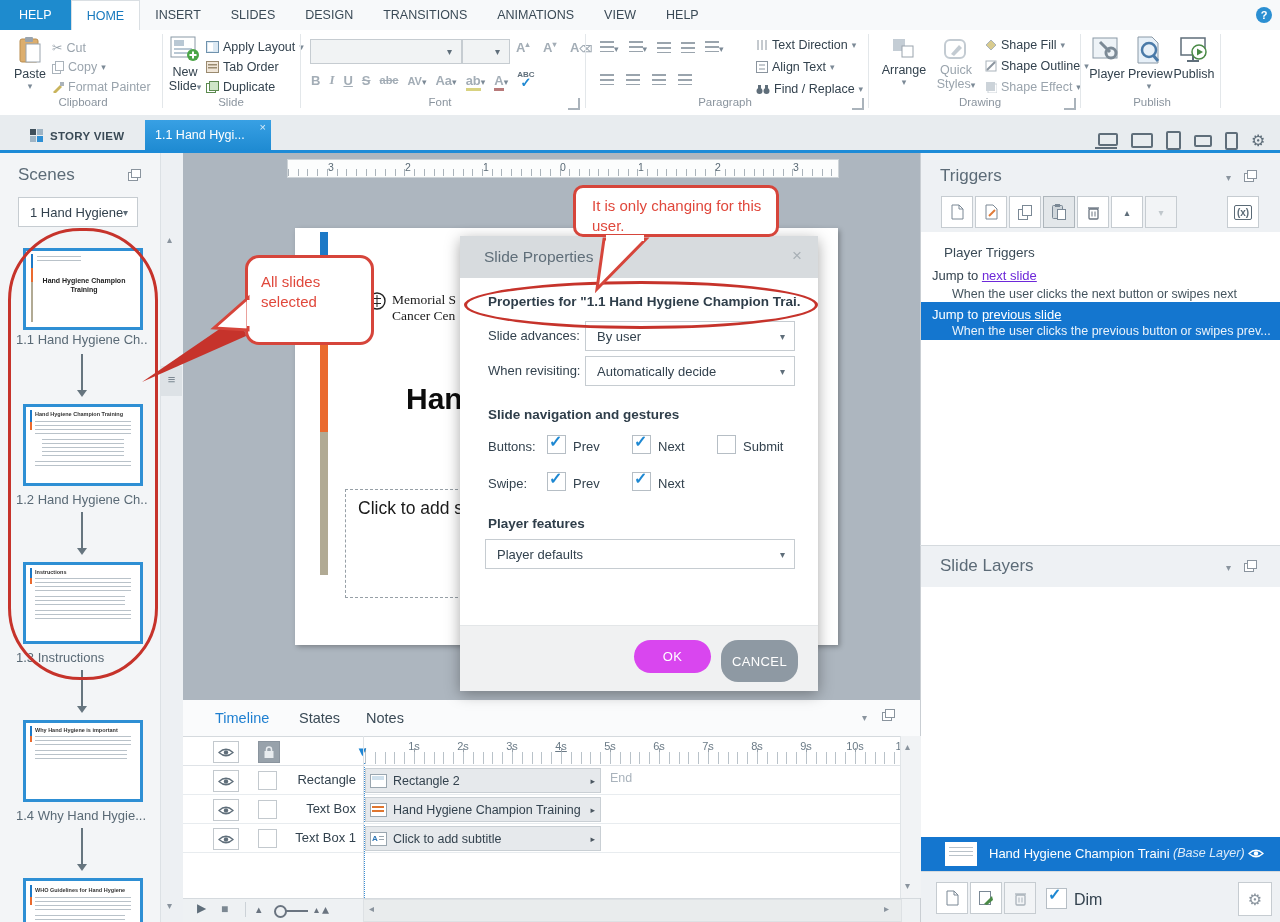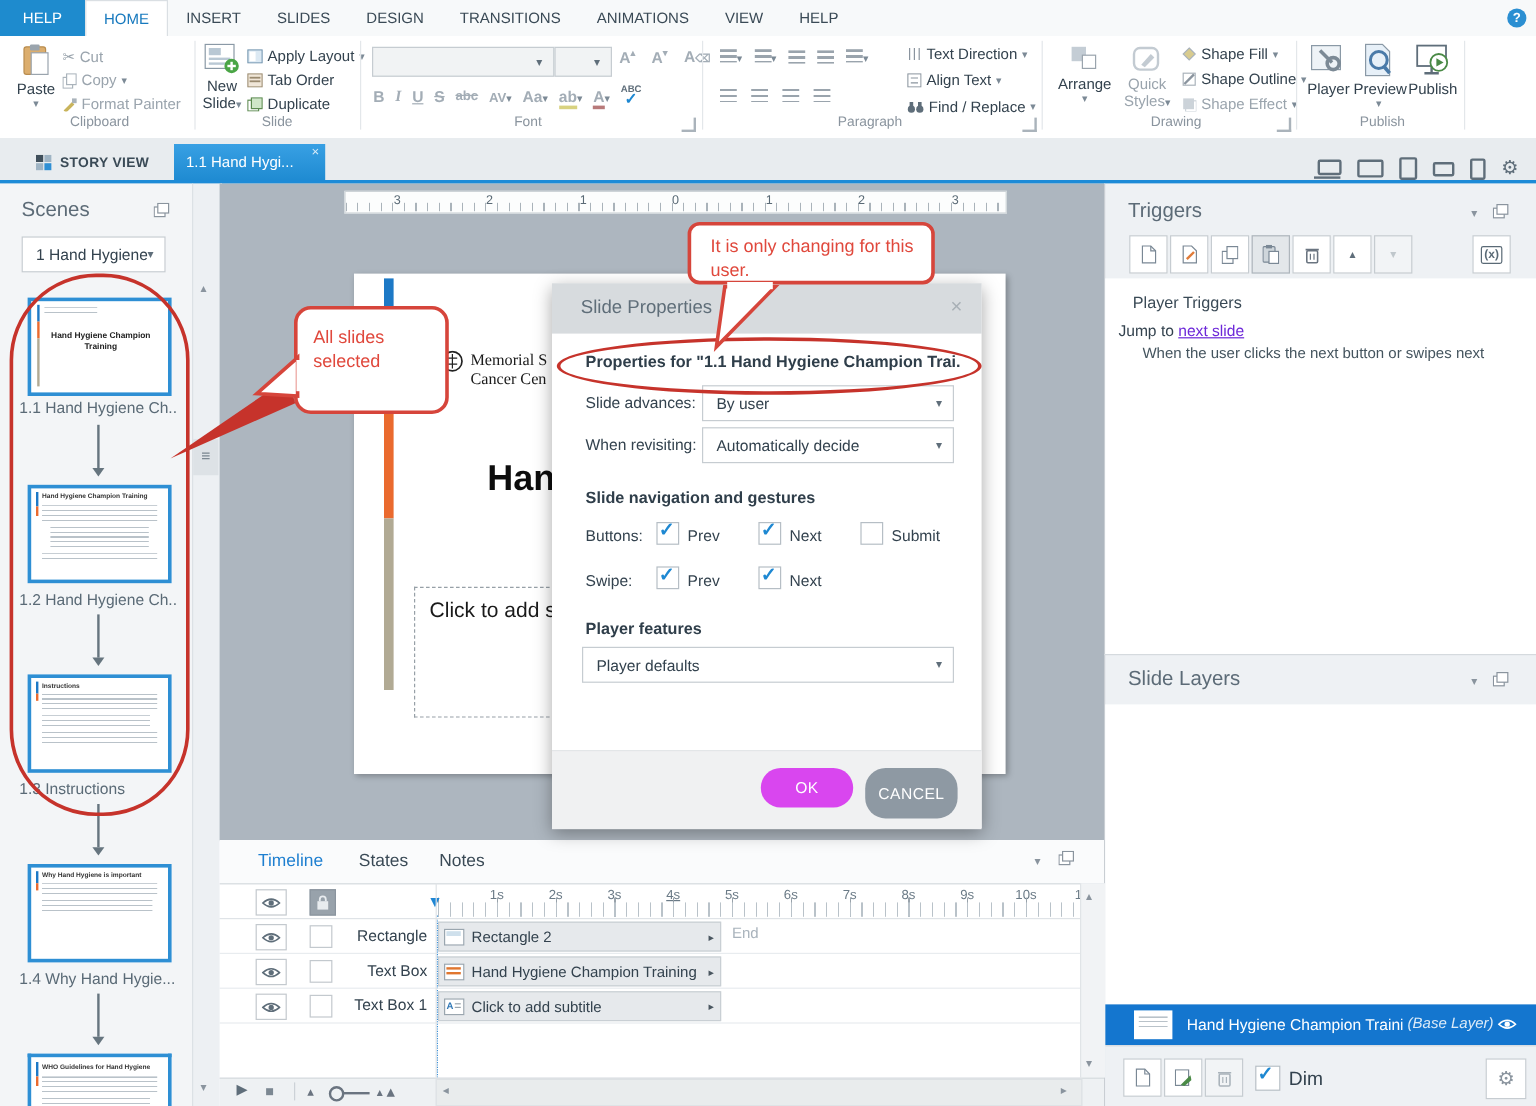--- a/index.html
+++ b/index.html
@@ -615,20 +615,27 @@
     <span style="font-size:10px;font-weight:bold;color:#5a6a76;border:1.5px solid #5a6a76;border-radius:2px;padding:1px 2px;">(x)</span>
   </div>
 
   <div class="a" style="left:921px;top:232px;width:359px;height:313px;background:#fff;"></div>
   <div class="a" style="left:944px;top:245px;font-size:13.5px;color:#3a4a56;">Player Triggers</div>
   <div class="a" style="left:932px;top:268px;font-size:13px;">
     <span>Jump to</span>
     <span class="link">next slide</span>
   </div>
   <div class="a cond nowrap" style="left:952px;top:287px;width:320px;">When the user clicks the next button or swipes next</div>
+  <div class="a selrow" style="left:921px;top:302px;width:359px;height:38px;">
+    <div style="position:absolute;left:11px;top:5px;font-size:13px;">
+      <span>Jump to</span>
+      <span style="text-decoration:underline;">previous slide</span>
+    </div>
+    <div class="nowrap" style="position:absolute;left:31px;top:22px;width:322px;font-size:12.5px;color:#eaf3fb;">When the user clicks the previous button or swipes prev...</div>
+  </div>
 
   <div class="a" style="left:920px;top:545px;width:360px;height:1px;background:#d5dade;"></div>
   <div class="a ptitle" style="left:940px;top:556px;">Slide Layers</div>
   <span class="a arrbtn" style="left:1226px;top:562px;">▾</span>
   <span class="a" style="left:1244px;top:560px;">
       <svg width="14" height="13">
         <rect x="0.5" y="3.5" width="9" height="8" fill="#fff" stroke="#8a949e"></rect>
         <rect x="3.5" y="0.5" width="9" height="8" fill="#fff" stroke="#8a949e"></rect>
       </svg>
     </span>

